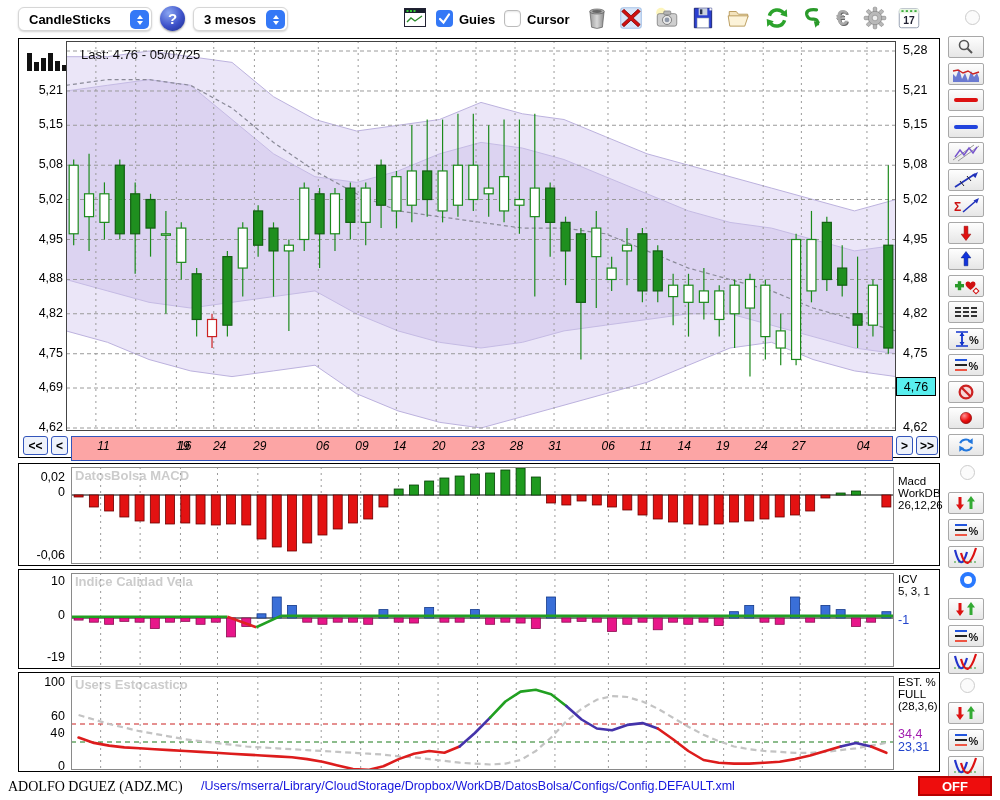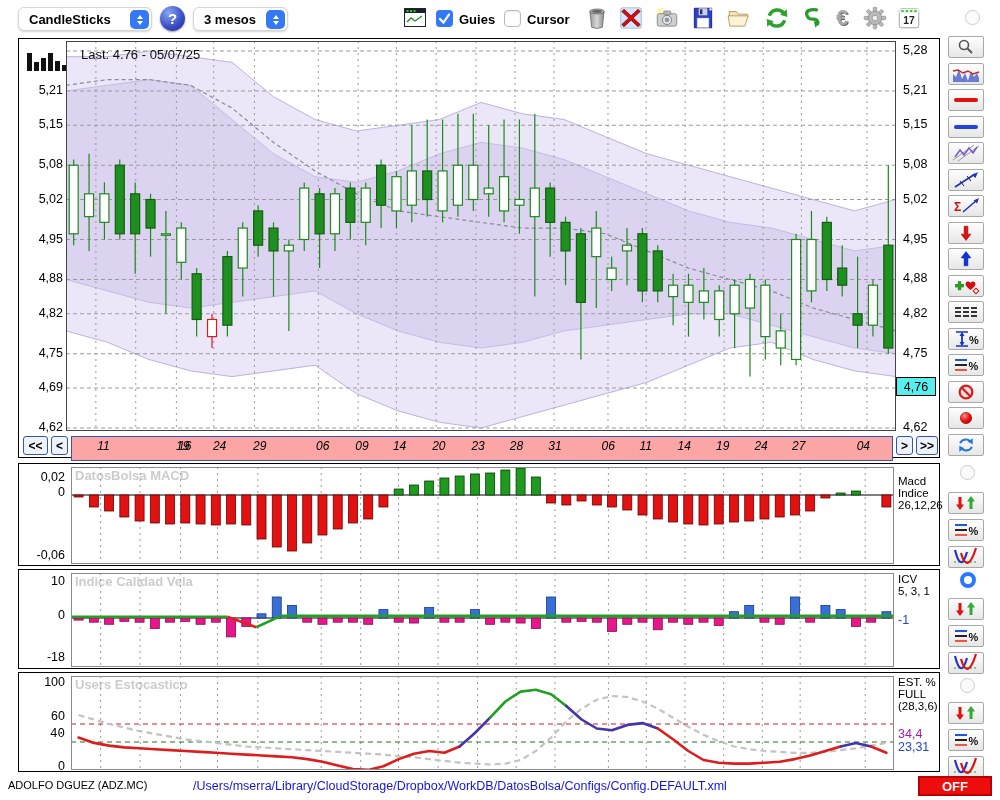--- a/index.html
+++ b/index.html
@@ -37,22 +37,22 @@
   
   .nav-btn{position:absolute;height:19px;background:#eef2fb;border:1.5px solid #3355bb;border-radius:3px;
     font-size:12px;font-weight:bold;display:flex;align-items:center;justify-content:center;box-sizing:border-box;}
   .date-strip{position:absolute;height:25px;background:#fca5a5;border:1.5px solid #3355bb;box-sizing:border-box;font-style:italic;}
   .date-lab{position:absolute;top:2px;font-size:12px;transform:translateX(-50%);}
   
   .tool-btn{position:absolute;left:948px;width:36px;height:22px;background:linear-gradient(#fefefe,#e6e6e6);
     border:1px solid #a8a8a8;border-radius:2px;display:flex;align-items:center;justify-content:center;box-sizing:border-box;}
   .hline{width:24px;border-radius:2px;}
   
-  .sym-label{position:absolute;left:8px;top:779px;font-size:11px;color:#000;}
-  .cfg-path{position:absolute;left:0;top:779px;width:920px;text-align:center;font-size:12.5px;color:#1515dd;}
+  .sym-label{position:absolute;left:8px;top:779px;font-size:14px;color:#000;font-family:Liberation Serif, serif;}
+  .cfg-path{position:absolute;left:8px;top:779px;width:920px;text-align:center;font-size:12.5px;color:#1515dd;}
   .off-btn{position:absolute;left:918px;top:776px;width:74px;height:20px;background:#ee0d0d;border:2px solid #b80000;
     color:#fff;font-weight:bold;font-size:13px;display:flex;align-items:center;justify-content:center;box-sizing:border-box;}
   .mini-bars{position:absolute;left:8px;top:12px;display:flex;align-items:flex-end;gap:2px;height:20px;}
   .mini-bars div{width:5px;background:#111;}
   svg{display:block;}
   .dash3{border-top:2.5px dashed #333;width:22px;}
 </style>
 </head>
 <body>
 
@@ -485,31 +485,31 @@
         <rect x="719.4351851851852" y="28" width="9" height="20" fill="#e31212" stroke="#6a0000" stroke-width="0.8"></rect>
         <rect x="734.6759259259259" y="28" width="9" height="16" fill="#e31212" stroke="#6a0000" stroke-width="0.8"></rect>
         <rect x="749.9166666666666" y="28" width="9" height="3" fill="#e31212" stroke="#6a0000" stroke-width="0.8"></rect>
         <rect x="765.1574074074074" y="26" width="9" height="2" fill="#1f9a1f" stroke="#063f06" stroke-width="0.8"></rect>
         <rect x="780.3981481481482" y="24" width="9" height="4" fill="#1f9a1f" stroke="#063f06" stroke-width="0.8"></rect>
         <rect x="810.8796296296296" y="28" width="9" height="12" fill="#e31212" stroke="#6a0000" stroke-width="0.8"></rect>
         <rect x="0.5" y="0.5" width="822" height="96" fill="none" stroke="#8a8a8a" stroke-width="1"></rect>
       </svg>
     <div class="rlab" style="top:3px;margin-top:8px;">
       <div>Macd</div>
-      <div>Indice</div>
+      <div>WorkDB</div>
       <div>26,12,26</div>
     </div>
   </div>
 
   <div class="panel" style="top:569px;height:100px;">
     <div class="wm">Indice Calidad Vela</div>
     <div id="icv-ylabels">
         <div class="ylab" style="left: 4px; top: 4px;">10</div>
         <div class="ylab" style="left: 4px; top: 38px;">0</div>
-        <div class="ylab" style="left: 4px; top: 80px;">-18</div>
+        <div class="ylab" style="left: 4px; top: 80px;">-19</div>
       </div>
     <svg id="icv-svg" style="position:absolute;left:52px;top:3px;" width="823" height="94">
         <line x1="29.627999999999997" y1="0" x2="29.627999999999997" y2="94" stroke="#9a9a9a" stroke-width="1" stroke-dasharray="2,4"></line>
         <line x1="69.132" y1="0" x2="69.132" y2="94" stroke="#9a9a9a" stroke-width="1" stroke-dasharray="2,4"></line>
         <line x1="109.459" y1="0" x2="109.459" y2="94" stroke="#9a9a9a" stroke-width="1" stroke-dasharray="2,4"></line>
         <line x1="146.494" y1="0" x2="146.494" y2="94" stroke="#9a9a9a" stroke-width="1" stroke-dasharray="2,4"></line>
         <line x1="186.821" y1="0" x2="186.821" y2="94" stroke="#9a9a9a" stroke-width="1" stroke-dasharray="2,4"></line>
         <line x1="250.192" y1="0" x2="250.192" y2="94" stroke="#9a9a9a" stroke-width="1" stroke-dasharray="2,4"></line>
         <line x1="289.69599999999997" y1="0" x2="289.69599999999997" y2="94" stroke="#9a9a9a" stroke-width="1" stroke-dasharray="2,4"></line>
         <line x1="327.55400000000003" y1="0" x2="327.55400000000003" y2="94" stroke="#9a9a9a" stroke-width="1" stroke-dasharray="2,4"></line>

